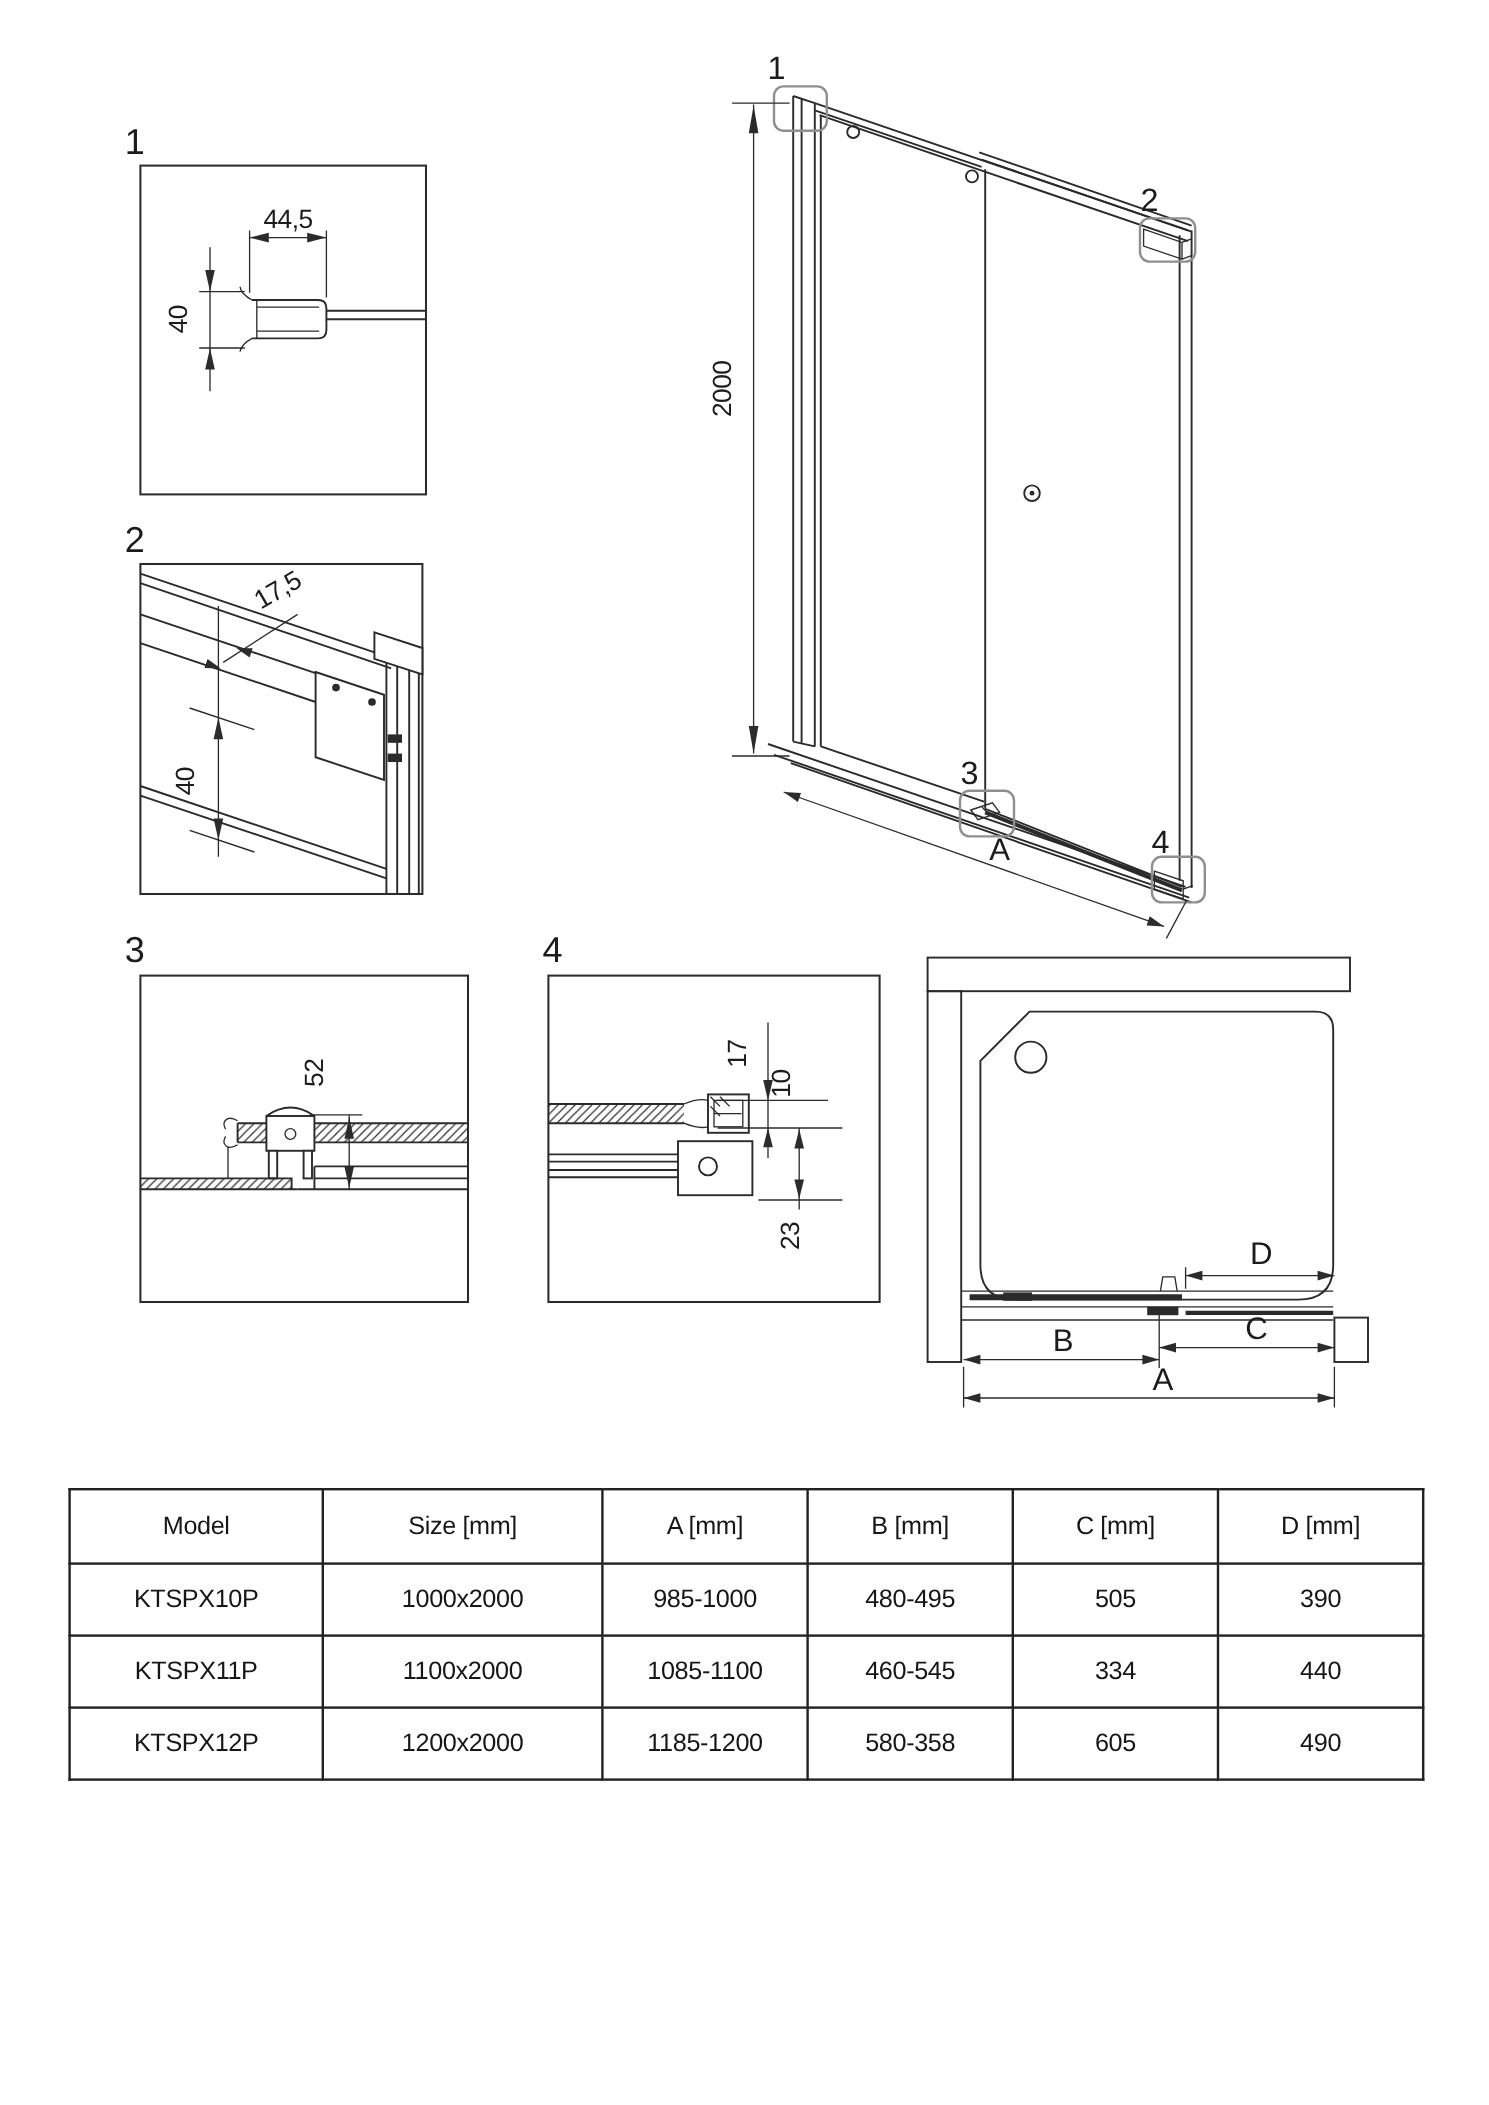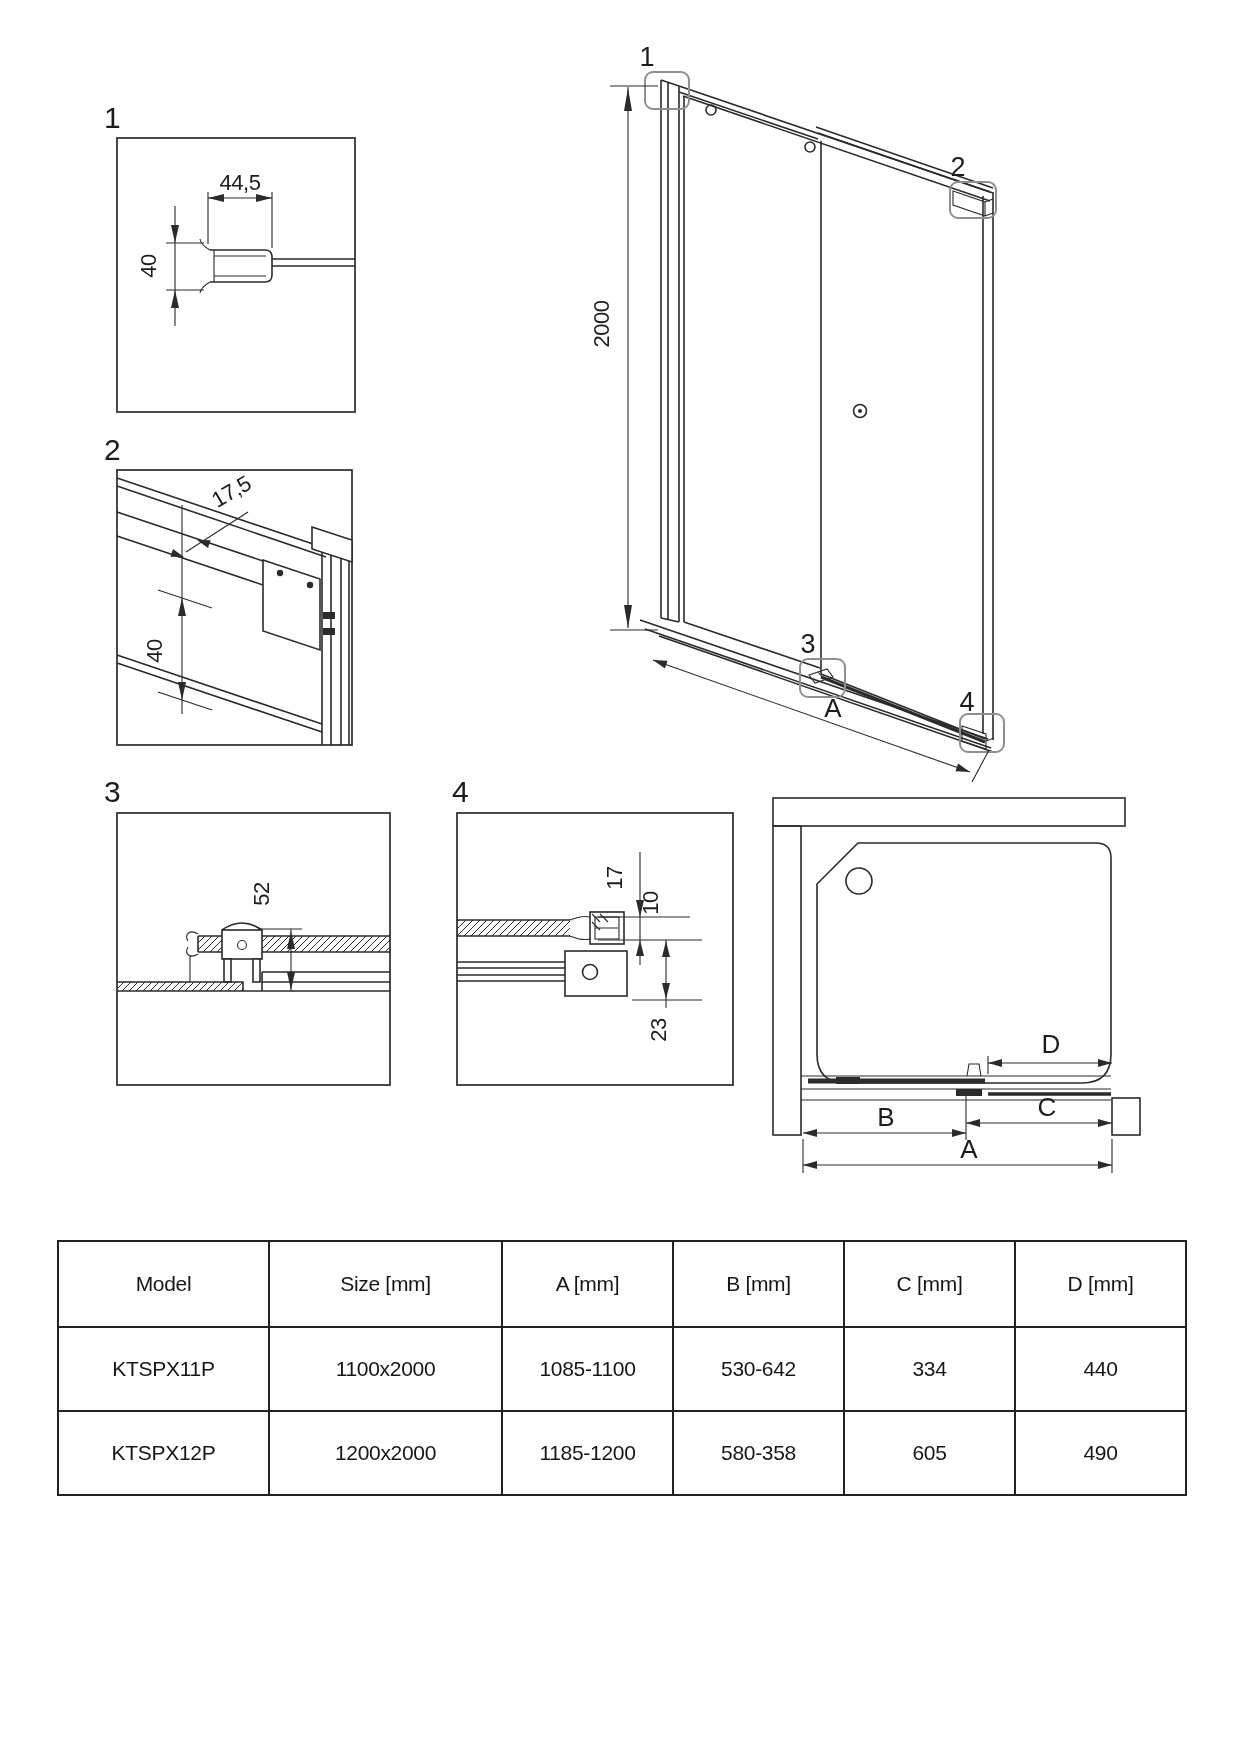--- a/index.html
+++ b/index.html
@@ -16,21 +16,21 @@
   .fillw{fill:#ffffff;}
   .dark{fill:#2b2b2b;stroke:none;}
   text{fill:#1c1c1c;}
   .t-dim{font-size:22px;letter-spacing:-0.5px;}
   .t-lbl{font-size:30px;}
   .t-call{font-size:27px;}
   .t-letter{font-size:26px;}
   table.spec{position:absolute;left:57px;top:1240px;width:1128px;border-collapse:collapse;
              table-layout:fixed;font-size:21px;color:#161616;}
   table.spec th,table.spec td{border:2px solid #222;text-align:center;vertical-align:middle;
-             font-weight:normal;padding:12px;letter-spacing:-0.3px;}
+             font-weight:normal;padding:0;letter-spacing:-0.3px;}
   table.spec thead th{height:60px;}
   table.spec tbody td{height:58px;}
 </style>
 </head>
 <body>
 
 <div class="sheet">
 
 <svg class="drawing" width="1241" height="1200" viewBox="0 0 1241 1200">
   <defs>
@@ -239,24 +239,32 @@
       <th>Model</th>
       <th>Size [mm]</th>
       <th>A [mm]</th>
       <th>B [mm]</th>
       <th>C [mm]</th>
       <th>D [mm]</th>
     </tr>
   </thead>
   <tbody>
     <tr>
+      <td>KTSPX10P</td>
+      <td>1000x2000</td>
+      <td>985-1000</td>
+      <td>480-495</td>
+      <td>505</td>
+      <td>390</td>
+    </tr>
+    <tr>
       <td>KTSPX11P</td>
       <td>1100x2000</td>
       <td>1085-1100</td>
-      <td>530-642</td>
+      <td>460-545</td>
       <td>334</td>
       <td>440</td>
     </tr>
     <tr>
       <td>KTSPX12P</td>
       <td>1200x2000</td>
       <td>1185-1200</td>
       <td>580-358</td>
       <td>605</td>
       <td>490</td>

